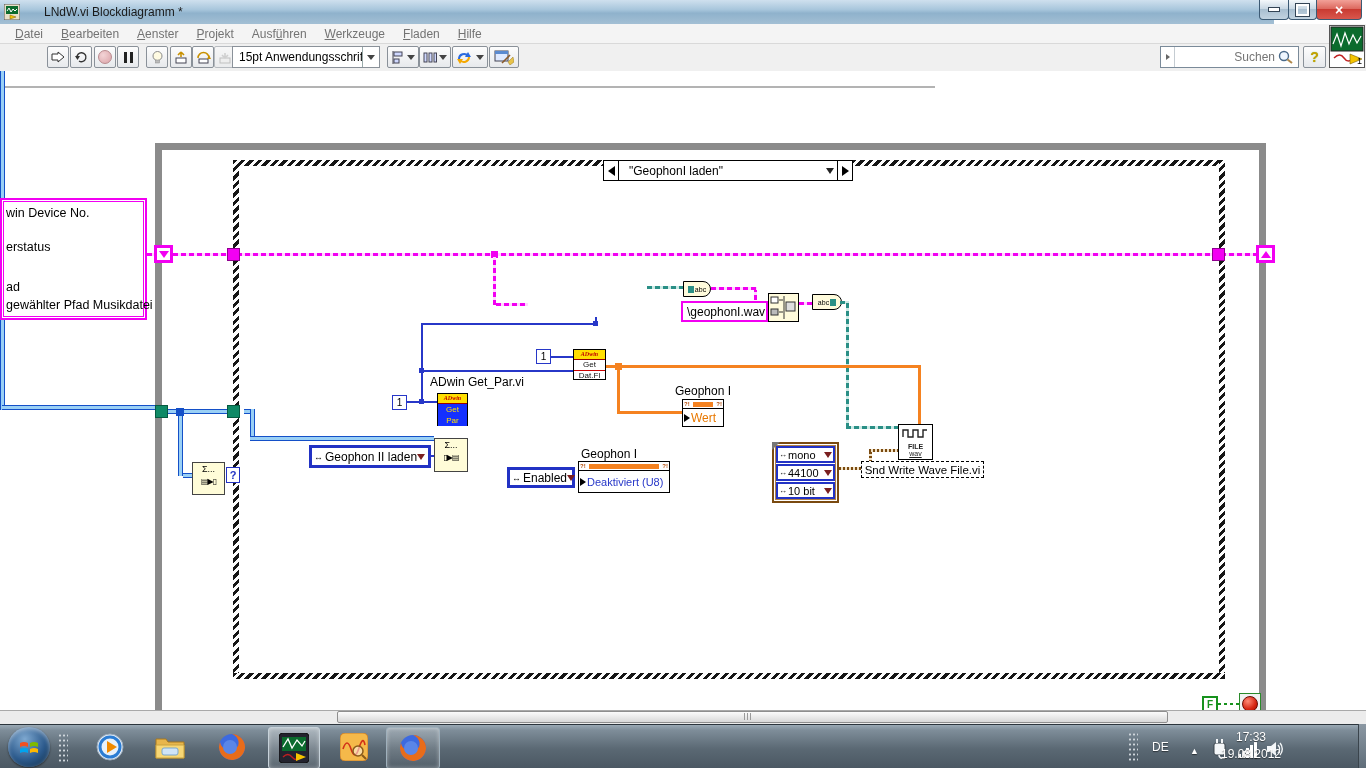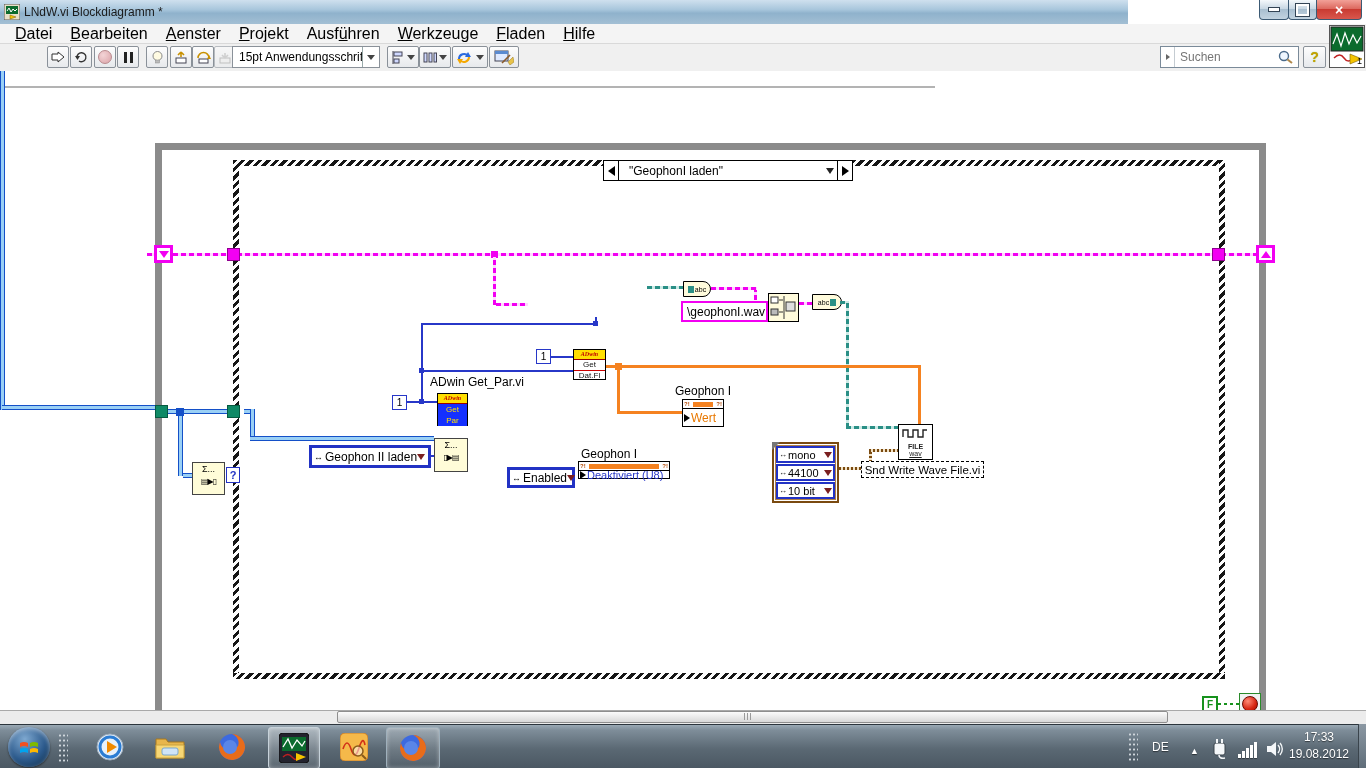--- a/index.html
+++ b/index.html
@@ -1,30 +1,30 @@
 <!DOCTYPE html>
 <html><head>
 <meta charset="utf-8">
 <style>
   html,body{margin:0;padding:0}
   body{width:1366px;height:768px;position:relative;overflow:hidden;
        font-family:"Liberation Sans","DejaVu Sans",sans-serif;background:#fff;}
   .abs{position:absolute}
   
-  .titlebar{left:0;top:0;width:1128px;height:24px;
+  .titlebar{left:0;top:0;width:1254px;height:24px;
     background:linear-gradient(180deg,#cfe0ee 0%,#a8c6dc 40%,#8fb2cc 55%,#a3bfd4 100%);
-    border-bottom:1px solid #6b8aa4;display:flex;align-items:center;}
+    border-bottom:1px solid #6b8aa4;display:flex;align-items:center;padding-left:20px;}
   .apptitle{font-size:12px;color:#1a1a1a;margin-left:6px}
   .winbtn{position:absolute;top:0;height:19px;border:1px solid #3c5a74;border-top:none;
     border-radius:0 0 4px 4px;background:linear-gradient(180deg,#f4f8fb,#c9d8e4 45%,#a9bfd0 50%,#c2d3e0);
     display:flex;align-items:center;justify-content:center}
   .winbtn.close{background:linear-gradient(180deg,#f2a198,#dd6a60 45%,#c93b32 50%,#d9574d);color:#fff}
   .menubar{left:0;top:24px;width:1366px;height:20px;background:#f4f4f4;border-bottom:1px solid #d9d9d9;
     display:flex;align-items:center;padding-left:6px;box-sizing:border-box}
-  .menu-item{font-size:16px;color:#000000;padding:12px 9px;white-space:nowrap;cursor:default}
+  .menu-item{font-size:12px;color:#737373;padding:12px 9px;white-space:nowrap;cursor:default}
   .menu-item u{text-decoration:underline}
   .toolbar{left:0;top:44px;width:1366px;height:27px;background:#f0f0f0;border-bottom:1px solid #b9b9b9}
   .tbtn{position:absolute;top:2px;width:22px;height:22px;border:1px solid #8a9199;border-radius:2px;
     background:linear-gradient(180deg,#fdfdfd,#e7e9ec);display:flex;align-items:center;justify-content:center;box-sizing:border-box}
   .tbtn.wide{width:32px;justify-content:space-evenly}
   .fontbox{position:absolute;top:2px;left:232px;width:148px;height:22px;border:1px solid #8a9199;background:#fff;
     display:flex;align-items:center;font-size:12px;box-sizing:border-box}
   .fontbox .txt{flex:1;padding-left:6px;white-space:nowrap;overflow:hidden}
   .ddarrow{width:0;height:0;border-left:4px solid transparent;border-right:4px solid transparent;border-top:5px solid #444}
   .searchbox{position:absolute;top:2px;left:1160px;width:139px;height:22px;border:1px solid #7a8a99;background:#fff;
@@ -104,21 +104,21 @@
   
   .taskbar{left:0;top:724px;width:1366px;height:44px;
     background:linear-gradient(180deg,#9baab5 0%,#7e8d99 12%,#5a6873 55%,#4a5762 100%);
     border-top:1px solid #2c353d}
   .tgrip{width:10px;height:30px;background-image:radial-gradient(circle,#cfd6dc 1px,transparent 1.2px);
     background-size:4px 5px}
   .taskicon{position:absolute;top:727px;height:40px;display:flex;align-items:center;justify-content:center}
   .taskbox{border:1px solid #c7d2da;border-radius:3px;background:linear-gradient(180deg,rgba(255,255,255,.35),rgba(255,255,255,.08));box-shadow:inset 0 0 4px rgba(255,255,255,.4)}
   .taskbox.soft{border-color:#9fb0bc;background:linear-gradient(180deg,rgba(255,255,255,.22),rgba(255,255,255,.04))}
   .traytxt{color:#fff;font-size:12px;text-shadow:0 1px 1px rgba(0,0,0,.5)}
-  .clock{position:absolute;left:1282px;top:729px;width:74px;height:36px;color:#fff;font-size:12px;
+  .clock{position:absolute;left:1214px;top:729px;width:74px;height:36px;color:#fff;font-size:12px;
     text-align:center;line-height:17px;text-shadow:0 1px 1px rgba(0,0,0,.5)}
   .bars{display:flex;align-items:flex-end;gap:1px}
   .bars i{display:block;width:3px;background:#fff;box-shadow:0 1px 1px rgba(0,0,0,.4)}
 </style>
 </head>
 <body>
 
 <div class="abs titlebar">
   <svg class="abs" style="left:4px;top:4px" width="16" height="16">
     <rect x="0" y="0" width="16" height="16" fill="#e8e0c8" stroke="#555"></rect>
@@ -231,21 +231,21 @@
       <rect x="1" y="1" width="13" height="10" fill="#dfe9ff" stroke="#445"></rect>
         <rect x="1" y="1" width="13" height="3" fill="#5b8ad0"></rect>
       <line x1="8" y1="13" x2="16" y2="5" stroke="#8a5a2a" stroke-width="1.6"></line>
       <polygon points="14,12 19,7 20,12 16,15" fill="#e8c34a" stroke="#9a7a20" stroke-width="0.5"></polygon>
     </svg>
   </div>
   <div class="searchbox">
     <span style="width:13px;height:100%;border-right:1px solid #c5ccd2;display:flex;align-items:center;justify-content:center">
         <i style="width:0;height:0;border-top:3px solid transparent;border-bottom:3px solid transparent;border-left:4px solid #666"></i>
       </span>
-    <input style="padding-left: 5px;" placeholder="Suchen">
+    <input style="padding-left: 5px; text-align: right;" placeholder="Suchen">
     <svg width="18" height="16" style="margin-right:3px">
       <circle cx="7" cy="7" r="4.5" fill="#eef6ff" stroke="#4a6a8a" stroke-width="1.4"></circle>
       <line x1="10.5" y1="10.5" x2="15" y2="14" stroke="#b0884a" stroke-width="2"></line>
     </svg>
   </div>
   <div class="helpbtn">
       <span>?</span>
     </div>
 </div>
 
@@ -281,20 +281,26 @@
       </span>
     <span class="txt">"GeophonI laden"</span>
     <span class="nav">
         <i class="tri-d-sm"></i>
       </span>
     <span class="nav" style="border-left:1px solid #000">
         <i class="tri-r"></i>
       </span>
   </div>
 
+  <div class="abs cluster-pk" style="top:127px">
+    <span class="cl-row" style="top:6px">win Device No.</span>
+    <span class="cl-row" style="top:40px">erstatus</span>
+    <span class="cl-row" style="top:80px">ad</span>
+    <span class="cl-row" style="top:98px">gewählter Pfad Musikdatei</span>
+  </div>
 
   <div class="abs wpk-h" style="left:147px;top:182px;width:10px"></div>
   <div class="abs wpk-h" style="left:173px;top:182px;width:1086px"></div>
   <div class="abs dot" style="left:491px;top:180px;width:7px;height:7px;background:#f200f2"></div>
   <div class="abs wpk-v" style="left:493px;top:185px;height:49px"></div>
   <div class="abs wpk-h" style="left:496px;top:232px;width:32px"></div>
 
   <div class="abs sreg" style="left:154px;top:174px">
       <span class="in">
         <i class="tri-dn"></i>
@@ -424,21 +430,21 @@
     <div class="r1">Σ...</div>
     <div class="r2">▯▶▤</div>
   </div>
 
   <div class="lbl" style="left:581px;top:376px">Geophon I</div>
   <div class="abs enum" style="left:507px;top:396px;width:68px;height:21px">
     <span class="pref">↔</span>
     <span class="etxt">Enabled</span>
     <i class="dd-red" style="margin-right:2px"></i>
   </div>
-  <div class="abs propnode" style="left:578px;top:390px;width:92px;height:18px">
+  <div class="abs propnode" style="left:578px;top:390px;width:92px;height:32px">
     <div class="warnhdr">
       <span class="wtxt">?!</span>
         <span class="bar"></span>
         <span class="wtxt">?!</span>
     </div>
     <div style="position:absolute;top:9px;left:0;right:0;bottom:0;display:flex;align-items:center">
       <i style="width:0;height:0;border-left:6px solid #000;border-top:4px solid transparent;border-bottom:4px solid transparent;margin-left:1px"></i>
       <span style="color:#2737c8;font-size:11px;margin-left:1px;white-space:nowrap">Deaktiviert (U8)</span>
     </div>
   </div>

